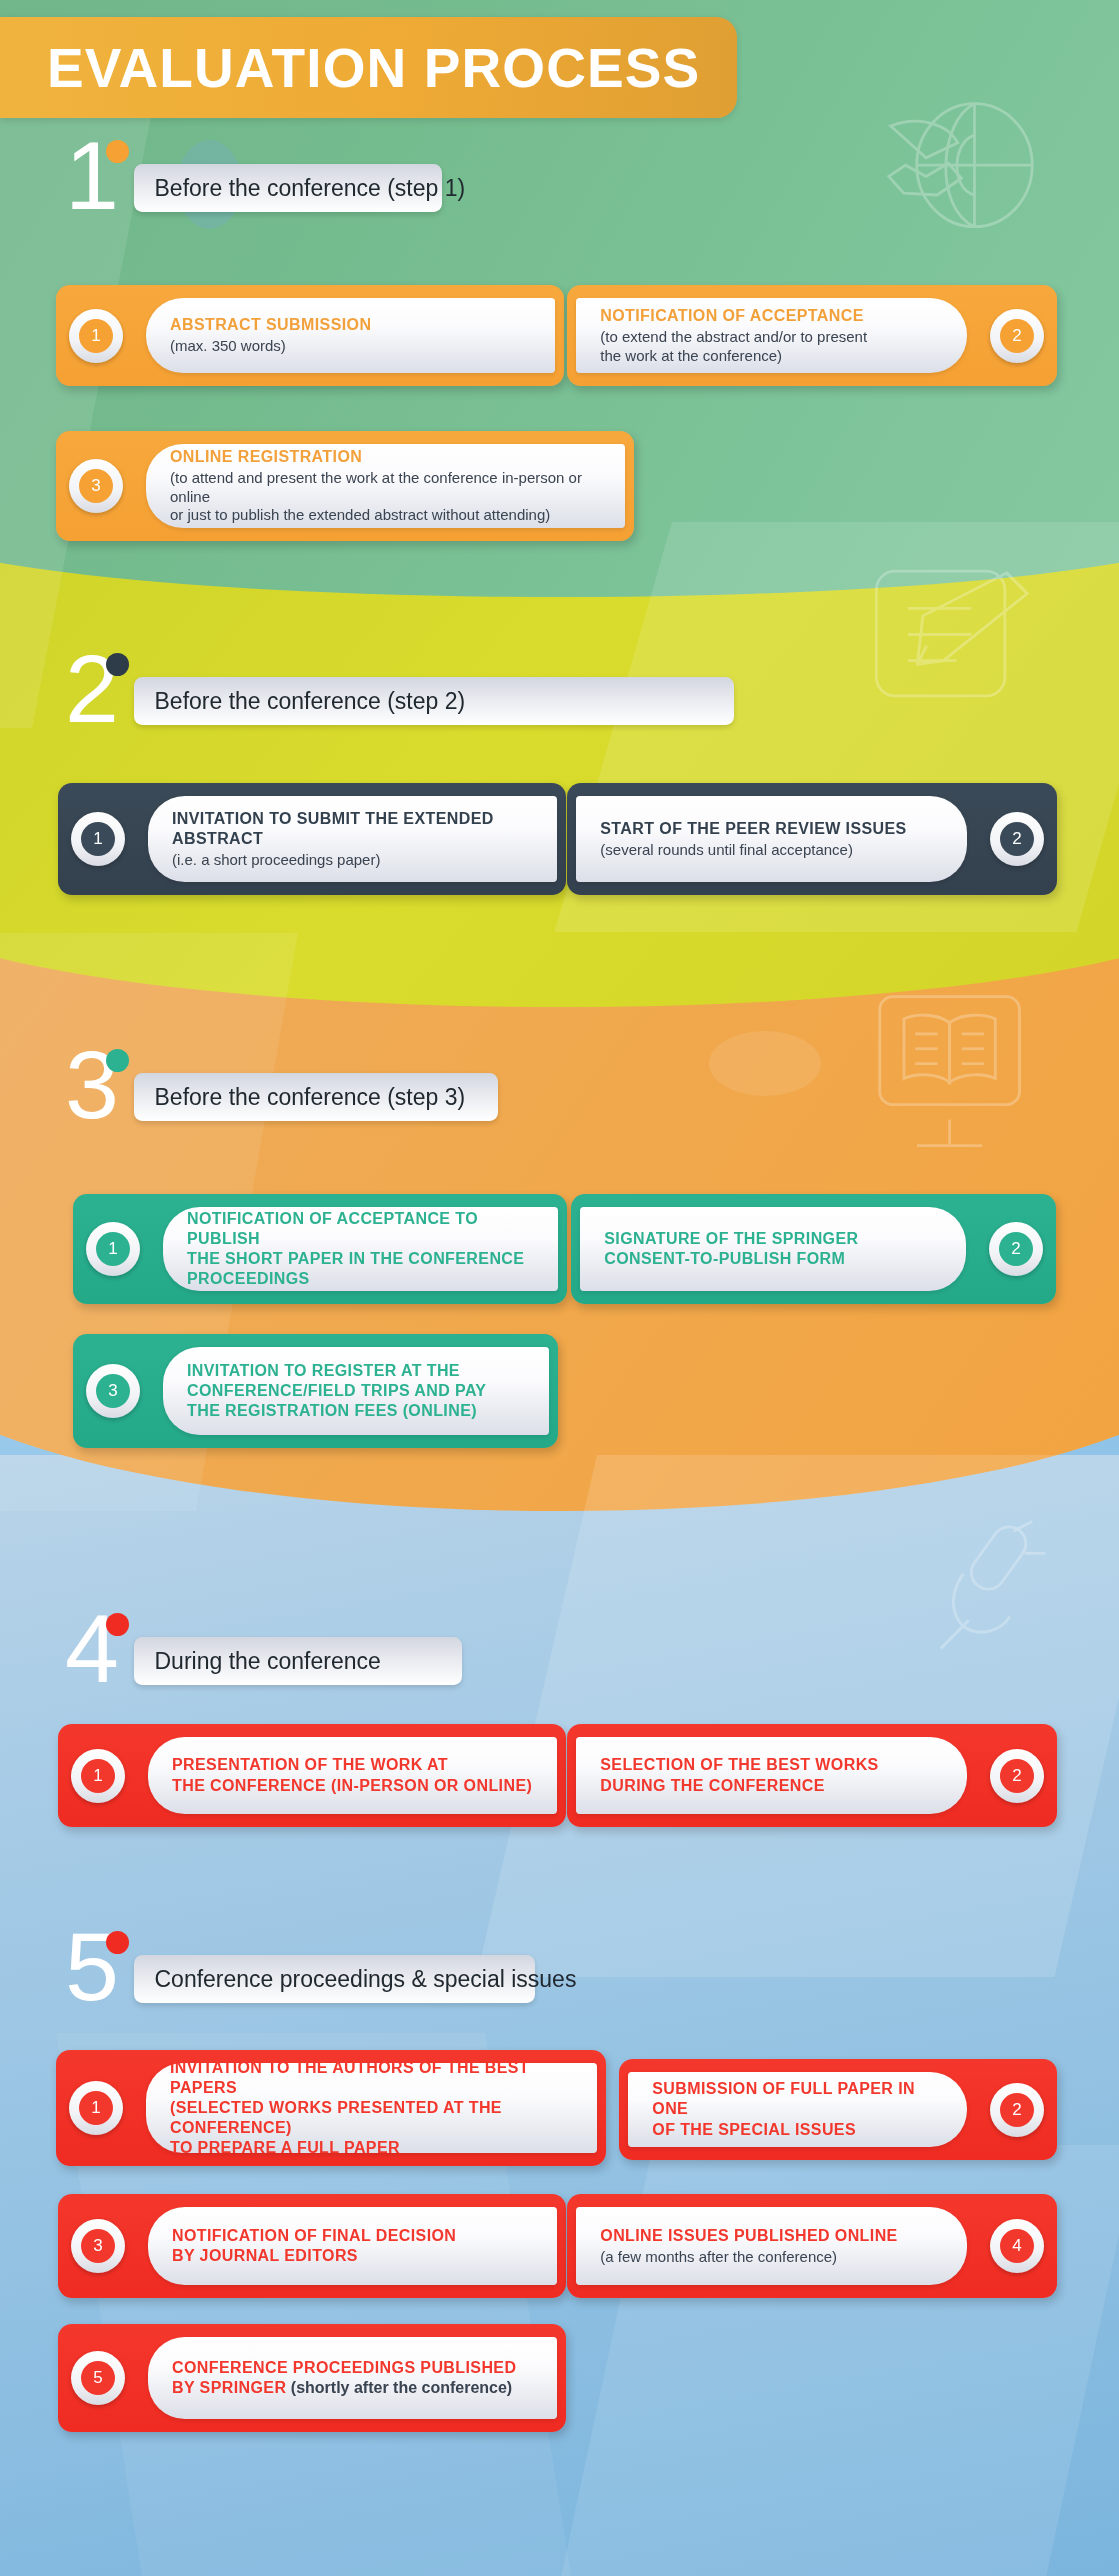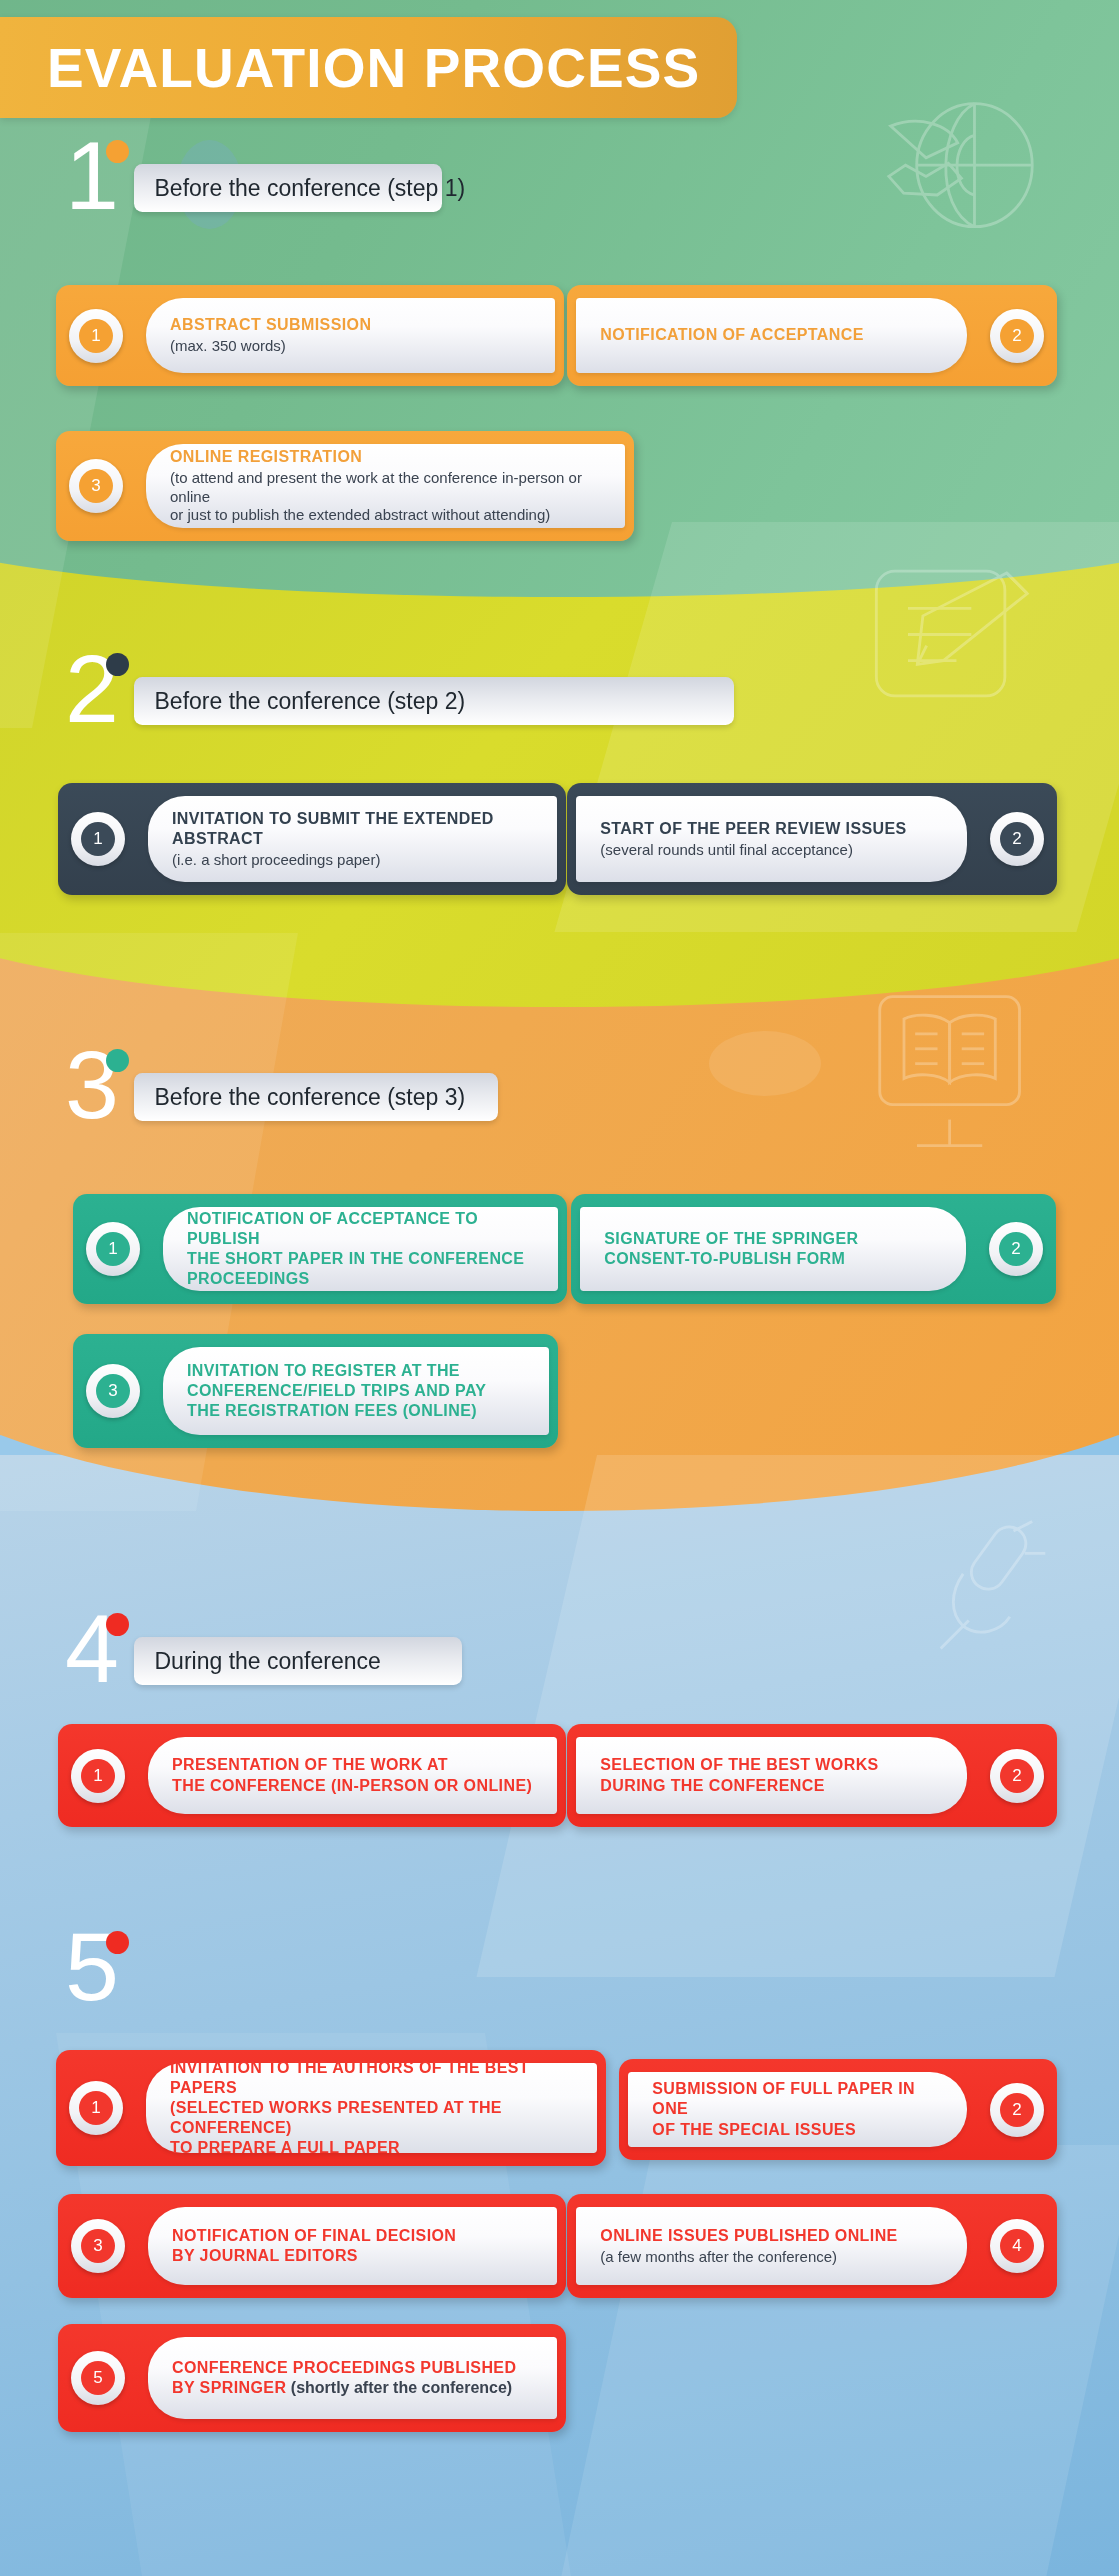--- a/index.html
+++ b/index.html
@@ -321,20 +321,21 @@
             <div class="card-title">ABSTRACT SUBMISSION</div>
             <div class="card-sub">(max. 350 words)</div>
           </div>
         </div>
         <div class="card right pal-orange" style="left: 567px; top: 285px; width: 490px; height: 101px;">
           <div class="badge">
             <div class="badge-core">2</div>
           </div>
           <div class="card-inner">
             <div class="card-title">NOTIFICATION OF ACCEPTANCE</div>
+            <div class="card-sub">(to extend the abstract and/or to present<br>the work at the conference)</div>
           </div>
         </div>
         <div class="card left pal-orange" style="left: 56px; top: 431px; width: 578px; height: 110px;">
           <div class="badge">
             <div class="badge-core">3</div>
           </div>
           <div class="card-inner">
             <div class="card-title">ONLINE REGISTRATION</div>
             <div class="card-sub">(to attend and present the work at the conference in-person or online<br>or just to publish the extended abstract without attending)</div>
           </div>
@@ -422,20 +423,23 @@
           </div>
           <div class="card-inner">
             <div class="card-title">SELECTION OF THE BEST WORKS<br>DURING THE CONFERENCE</div>
           </div>
         </div>
       </div>
       <div class="section" style="top: 0px;">
         <div class="sec-head" style="position: absolute; left: 0px; top: 1931px; width: 1119px;">
           <div class="sec-num">5</div>
           <div class="sec-dot dot-red"></div>
+          <div class="sec-pill" style="width: 401px;">
+            <span>Conference proceedings &amp; special issues</span>
+          </div>
         </div>
         <div class="card left pal-red" style="left: 56px; top: 2050px; width: 550px; height: 116px;">
           <div class="badge">
             <div class="badge-core">1</div>
           </div>
           <div class="card-inner">
             <div class="card-title">INVITATION TO THE AUTHORS OF THE BEST PAPERS<br>(SELECTED WORKS PRESENTED AT THE CONFERENCE)<br>TO PREPARE A FULL PAPER</div>
           </div>
         </div>
         <div class="card right pal-red" style="left: 619px; top: 2059px; width: 438px; height: 101px;">

